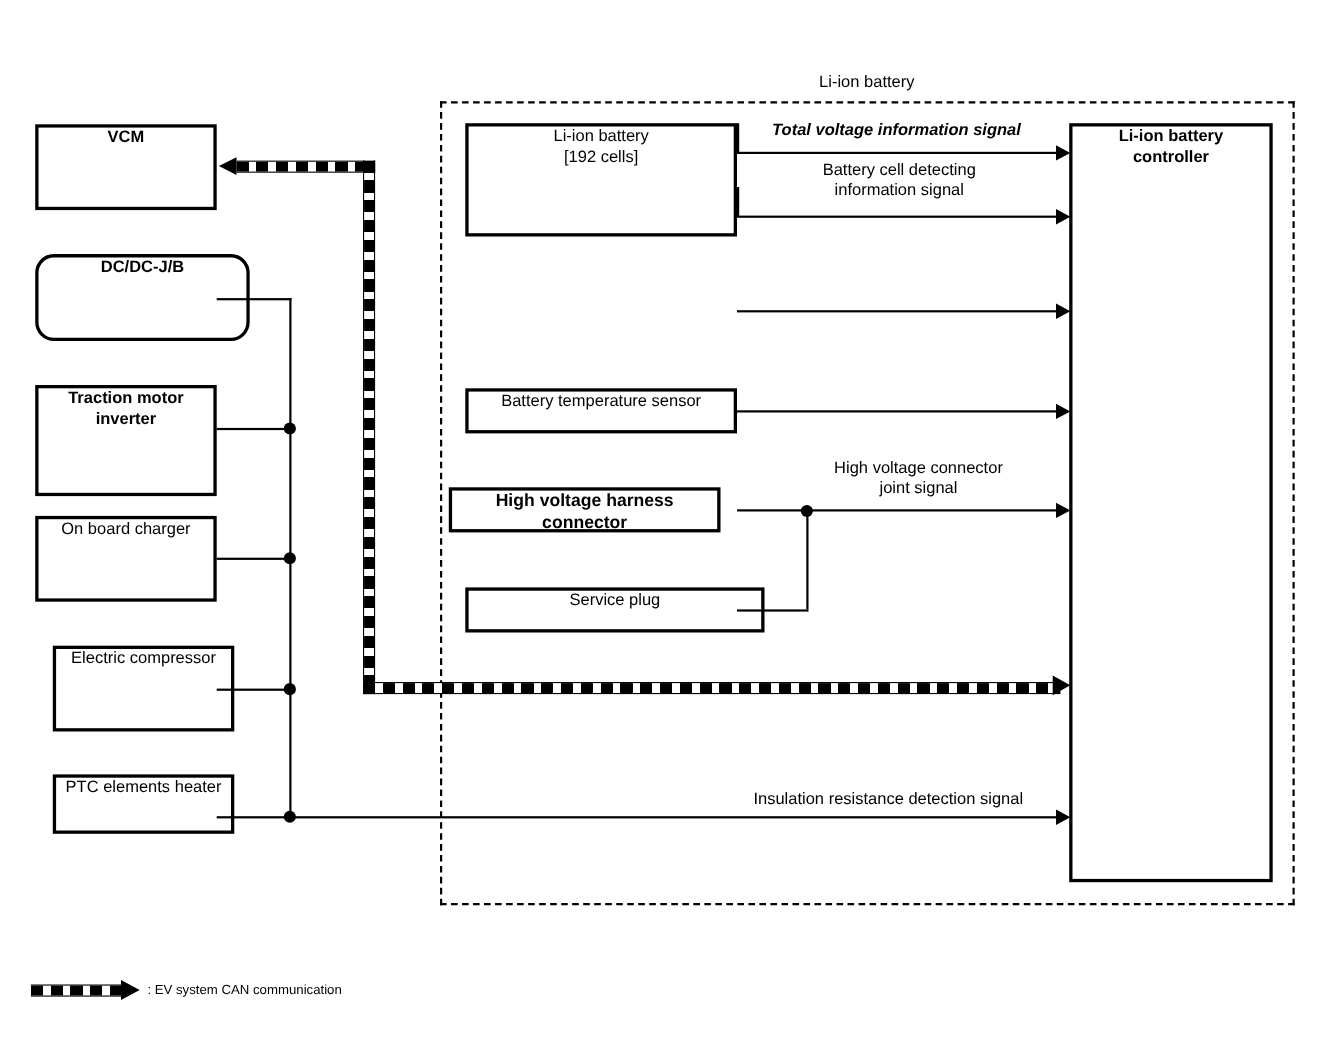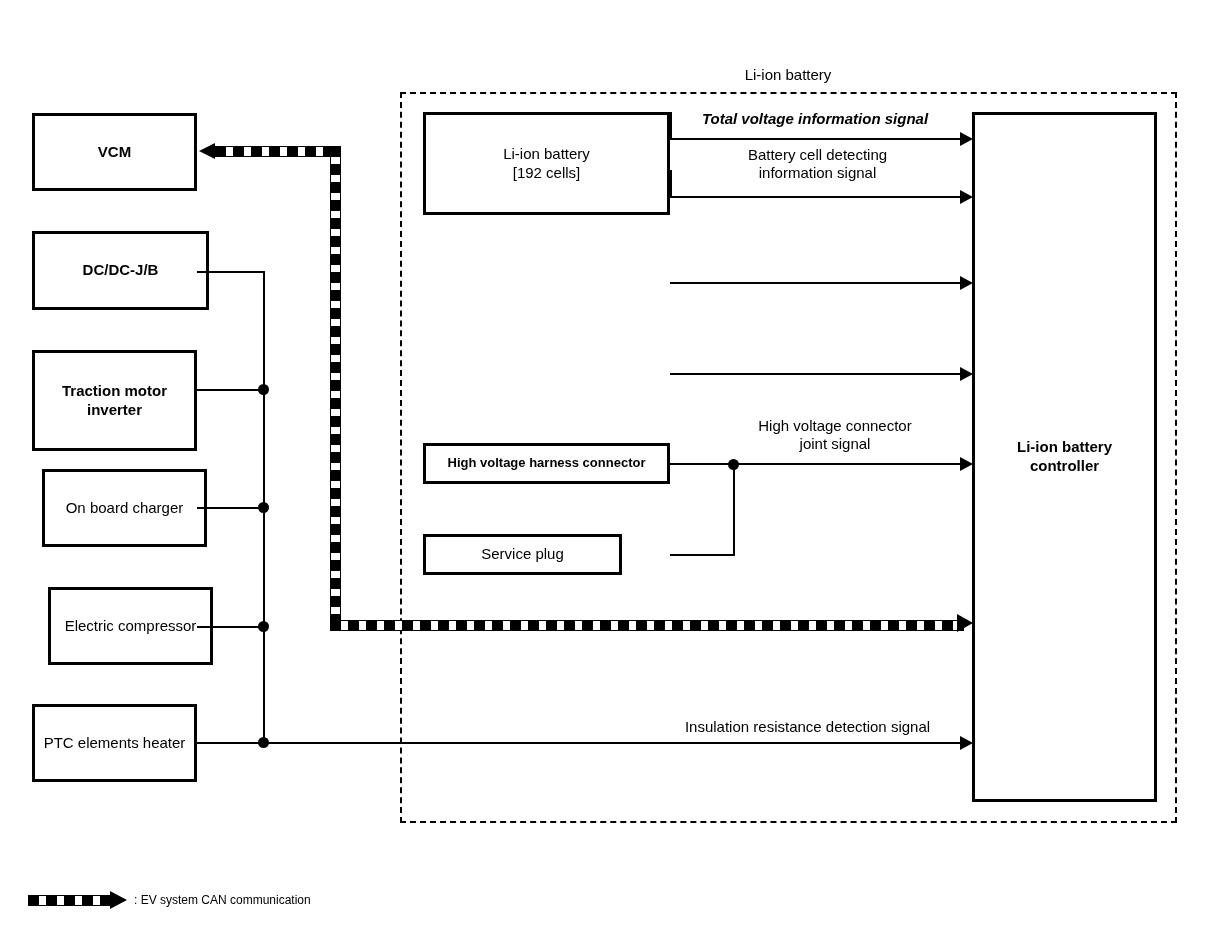--- a/index.html
+++ b/index.html
@@ -1,20 +1,20 @@
 <!DOCTYPE html>
 <html><head>
 <meta charset="utf-8">
 <style>
   html,body{margin:0;padding:0;background:#ffffff;}
   body{width:1216px;height:944px;font-family:"Liberation Sans",sans-serif;color:#000;}
   #stage{position:relative;width:1216px;height:944px;overflow:hidden;}
 
   .box{position:absolute;border:2px solid #000;background:#fff;box-sizing:border-box;
-       display:flex;align-items:center;justify-content:center;text-align:center;
+       display:flex;align-items:flex-start;justify-content:center;text-align:center;
        font-size:15px;line-height:1.25;}
   .box.thick{border-width:3px;}
   .box.bold{font-weight:bold;}
 
   .dashbox{position:absolute;border:2px dashed #000;box-sizing:border-box;background:transparent;}
 
   .lbl{position:absolute;font-size:15px;line-height:1.2;text-align:center;white-space:pre;}
   .lbl.bold{font-weight:bold;font-style:italic;}
 
   .hline{position:absolute;height:0;border-top:2px solid #000;}
@@ -50,53 +50,56 @@
 
 <div id="stage">
 
   <div class="dashbox" style="left:400px;top:92px;width:777px;height:731px;"></div>
   <div class="lbl" style="left:688px;top:66px;width:200px;">Li-ion battery</div>
 
   <div class="box thick bold" style="left:32px;top:113px;width:165px;height:78px;">
     <span>VCM</span>
   </div>
 
-  <div class="box thick bold" style="left:32px;top:231px;width:177px;height:79px;">
+  <div class="box thick bold" style="left:32px;top:231px;width:195px;height:79px;border-radius:17px;">
     <span>DC/DC-J/B</span>
   </div>
 
   <div class="box thick bold" style="left:32px;top:350px;width:165px;height:101px;white-space:pre-line;">
     <span>Traction motor
 inverter</span>
   </div>
 
-  <div class="box thick" style="left:32px;top:469px;width:165px;height:78px;margin-left:10px;">
+  <div class="box thick" style="left:32px;top:469px;width:165px;height:78px;">
     <span>On board charger</span>
   </div>
 
   <div class="box thick" style="left:32px;top:587px;width:165px;height:78px;margin-left:16px;">
     <span>Electric compressor</span>
   </div>
 
-  <div class="box thick" style="left:32px;top:704px;width:165px;height:78px;">
+  <div class="box thick" style="left:48px;top:704px;width:165px;height:54px;">
     <span>PTC elements heater</span>
   </div>
 
   <div class="box thick" style="left:423px;top:112px;width:247px;height:103px;white-space:pre-line;">
     <span>Li-ion battery
 [192 cells]</span>
   </div>
 
 
+  <div class="box thick" style="left:423px;top:353px;width:247px;height:41px;">
+    <span>Battery temperature sensor</span>
+  </div>
 
-  <div class="box thick bold" style="left:423px;top:443px;width:247px;height:41px;font-size:13px;">
+  <div class="box thick bold" style="left:408px;top:443px;width:247px;height:41px;font-size:16px;">
     <span>High voltage harness connector</span>
   </div>
 
-  <div class="box thick" style="left:423px;top:534px;width:199px;height:41px;">
+  <div class="box thick" style="left:423px;top:534px;width:272px;height:41px;">
     <span>Service plug</span>
   </div>
 
   <div class="box thick bold" style="left:972px;top:112px;width:185px;height:690px;white-space:pre-line;">
     <span>Li-ion battery
 controller</span>
   </div>
 
   <div class="vline" style="left:670px;top:112px;height:27px;"></div>
   <div class="hline" style="left:670px;top:138px;width:292px;"></div>

